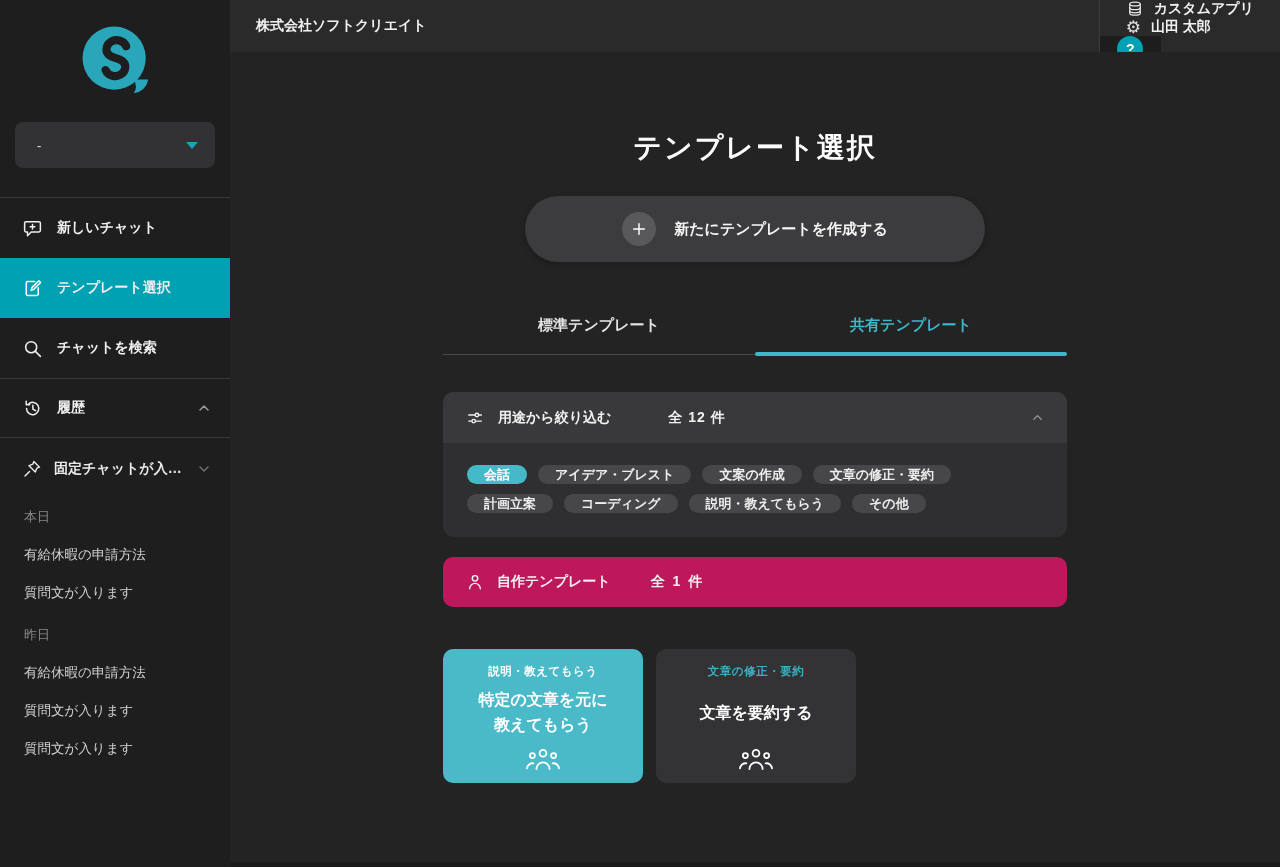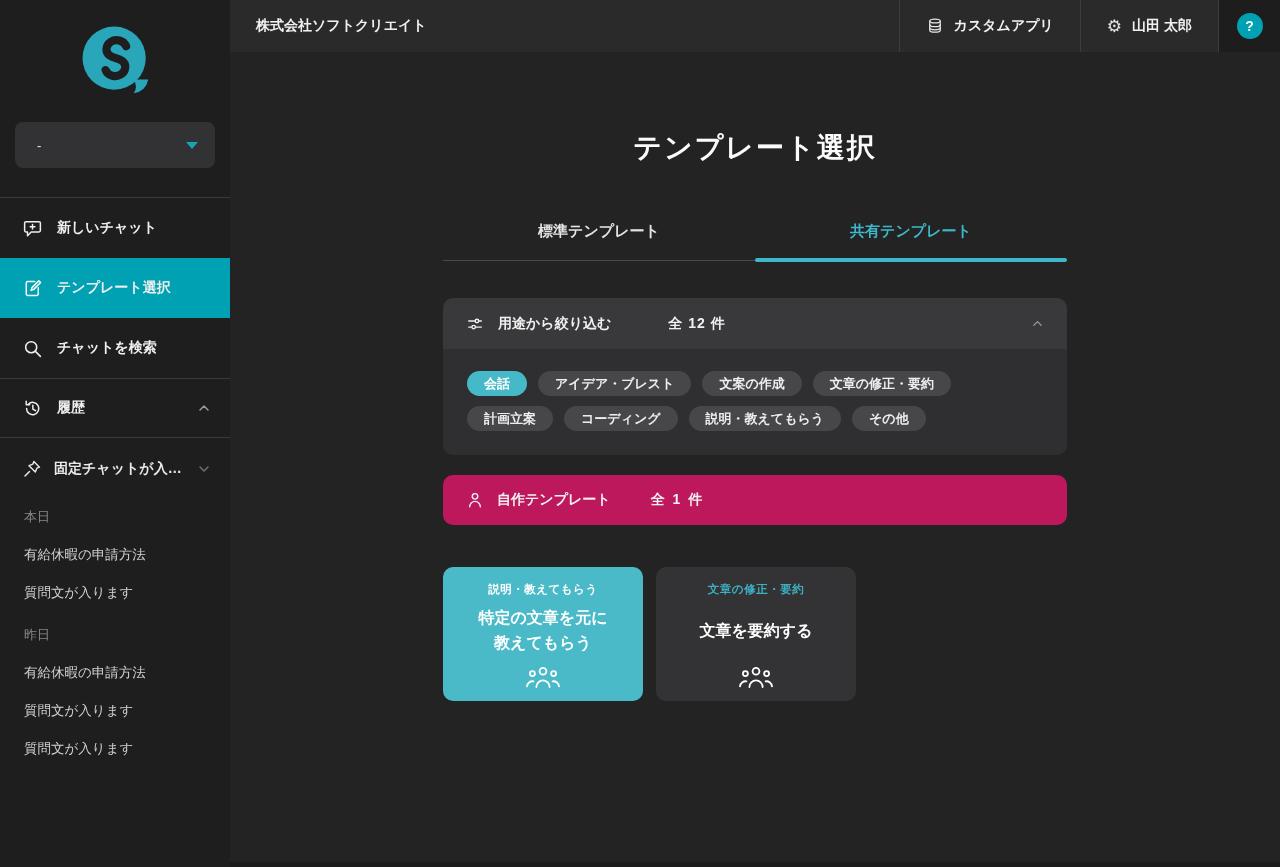--- a/index.html
+++ b/index.html
@@ -29,21 +29,21 @@
   .pinned-label { white-space:nowrap; overflow:hidden; max-width:128px; }
   .history-list { padding:0 24px; }
   .h-group { margin-top:24px; font-size:13px; color:#89898b; }
   .h-group.first { margin-top:8px; }
   .h-item { margin-top:20px; font-size:13.5px; color:#d2d2d3; cursor:pointer; }
 
   
   .header { position:absolute; left:230px; top:0; right:0; height:52px; background:#2a2a2b;
     display:flex; align-items:stretch; }
   .header-company { display:flex; align-items:center; padding-left:26px; font-size:14px; font-weight:bold; }
-  .header-right { margin-left:auto; display:flex; }
+  .header-right { margin-left:auto; display:flex;flex-direction:column; }
   .header-seg { display:flex; align-items:center; gap:10px; padding:0 26px;
     border-left:1px solid #3d3d3f; font-size:14px; font-weight:bold; cursor:pointer; }
   .help-seg { width:62px; background:#1d1d1e; border-left:1px solid #3d3d3f;
     display:flex; align-items:center; justify-content:center; cursor:pointer; }
   .help-circle { width:26px; height:26px; border-radius:50%; background:#00a1b2; color:#fff;
     display:flex; align-items:center; justify-content:center; font-size:14px; font-weight:bold; }
   .gear-glyph { font-size:17px; color:#e2e2e2; line-height:1; }
 
   
   .main { position:absolute; left:230px; top:52px; right:0; bottom:0; background:#232324; }
@@ -64,21 +64,21 @@
   .tab.active::after { content:""; position:absolute; left:0; right:0; bottom:-2px; height:4px;
     border-radius:2px; background:#3db7c9; }
 
   .filter-panel { margin-top:37px; border-radius:10px; overflow:hidden; }
   .filter-head { height:51px; background:#39393b; display:flex; align-items:center; gap:13px;
     padding:0 22px; cursor:pointer; }
   .filter-title { font-size:14px; font-weight:bold; }
   .filter-count { margin-left:44px; font-size:14px; font-weight:bold; letter-spacing:1px; }
   .filter-body { background:#2f2f31; padding:22px 24px 24px; }
   .chip-rows { display:flex; flex-wrap:wrap; gap:10px 11px; }
-  .chip { height:25px; padding:0 17px; border-radius:15px; background:#474749; display:flex;
+  .chip { height:19px; padding:0 17px; border-radius:15px; background:#474749; display:flex;
     align-items:center; font-size:13px; font-weight:bold; color:#ededee; cursor:pointer; white-space:nowrap; }
   .chip.active { background:#46b9c8; color:#fff; }
 
   .own-panel { margin-top:20px; height:50px; border-radius:10px; background:#be185d;
     display:flex; align-items:center; gap:12px; padding:0 22px; cursor:pointer; }
   .own-label { font-size:14px; font-weight:bold; }
   .own-count { margin-left:28px; font-size:14px; font-weight:bold; letter-spacing:2px; }
 
   .cards { margin-top:42px; display:flex; gap:13px; }
   .card { width:200px; height:134px; border-radius:10px; display:flex; flex-direction:column;
@@ -206,20 +206,28 @@
     <div class="help-seg">
       <span class="help-circle">?</span>
     </div>
   </div>
 </div>
 
 <div class="main">
   <div class="content">
     <div class="page-title">テンプレート選択</div>
 
+    <div class="create-btn">
+      <span class="plus-circle">
+        <svg width="16" height="16" viewBox="0 0 24 24" fill="none" stroke="#ffffff" stroke-width="2.2" stroke-linecap="round">
+          <path d="M12 4v16M4 12h16"></path>
+        </svg>
+      </span>
+      <span>新たにテンプレートを作成する</span>
+    </div>
 
     <div class="tabs">
       <div class="tab">標準テンプレート</div>
       <div class="tab active">共有テンプレート</div>
     </div>
 
     <div class="filter-panel">
       <div class="filter-head">
         <span>
           <svg width="20" height="20" viewBox="0 0 24 24" fill="none" stroke="#f0f0f0" stroke-width="1.7" stroke-linecap="round">

